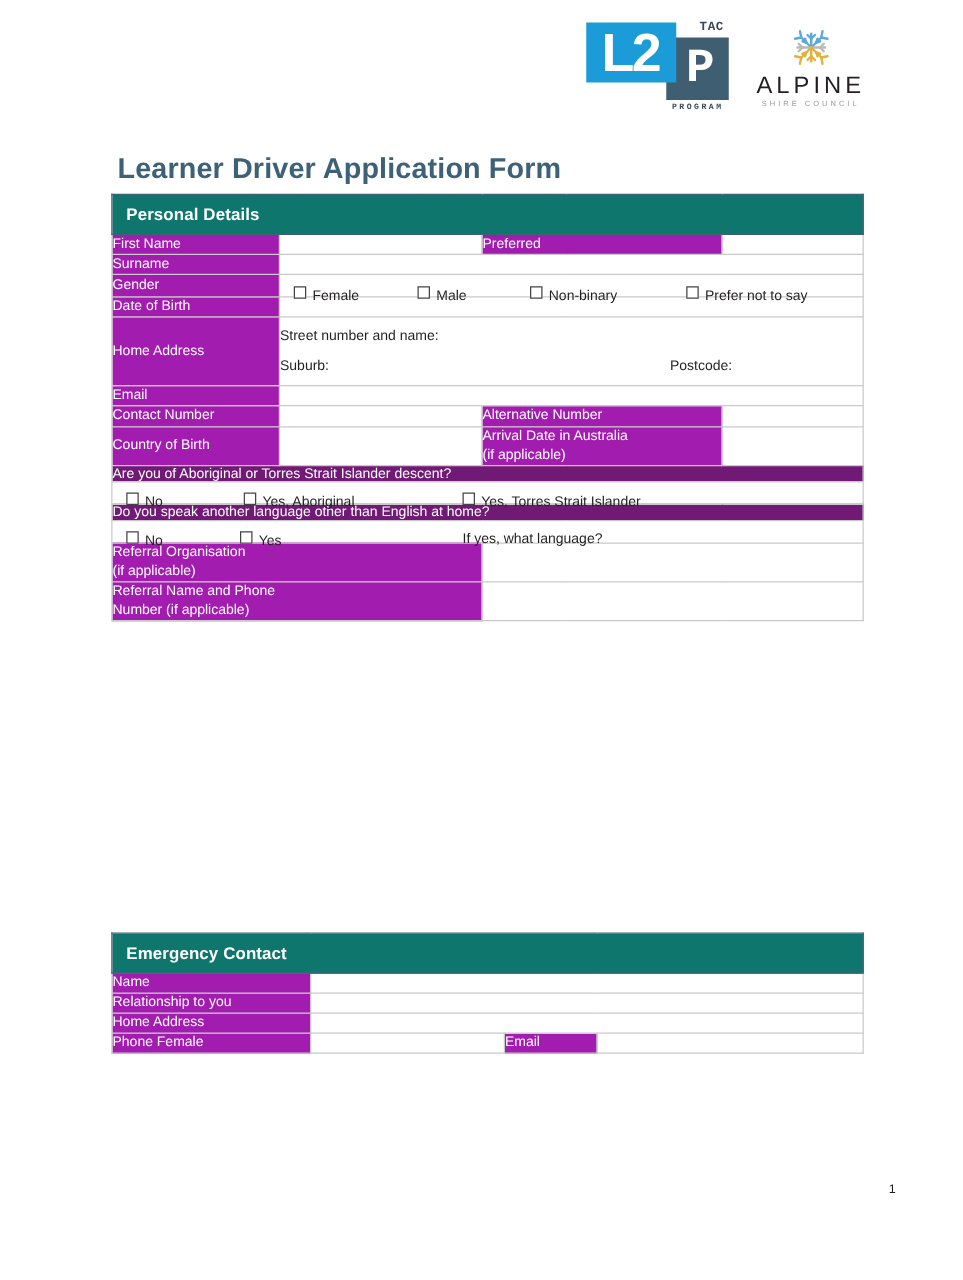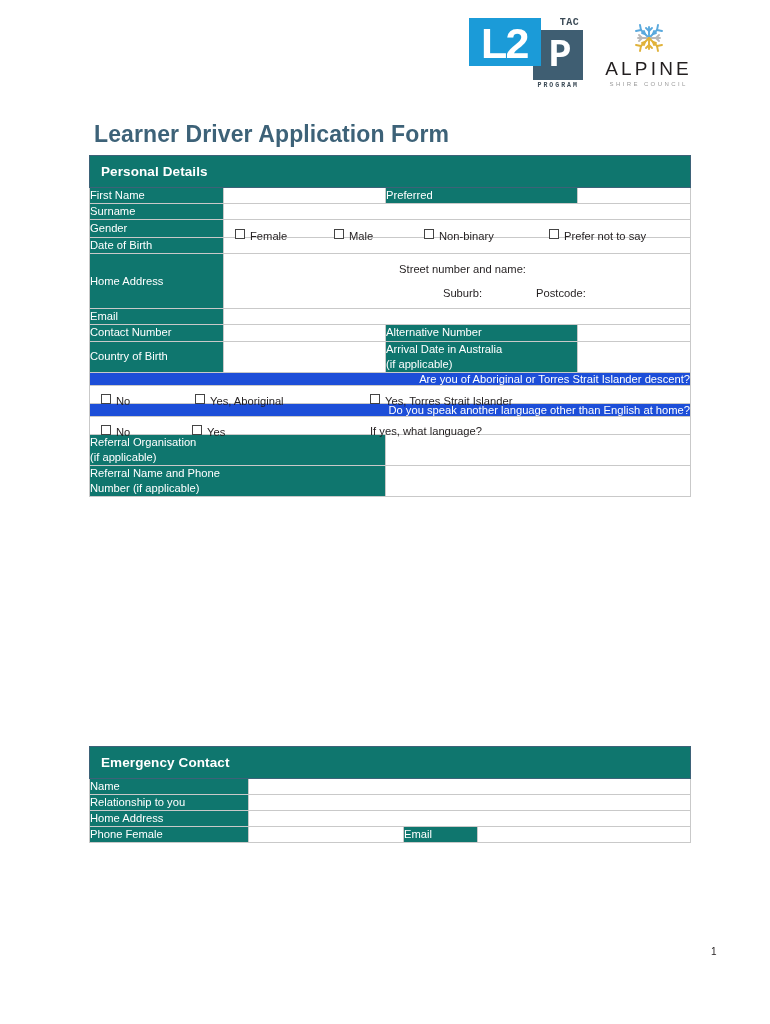--- a/index.html
+++ b/index.html
@@ -150,38 +150,37 @@
     background: #0f766e;
     color: #ffffff;
     font-size: 13.5px;
     font-weight: bold;
     padding: 8px 0 8px 11px !important;
     border: 1px solid #3d6278 !important;
     letter-spacing: 0.1px;
   }
 
   .lbl {
-    background: #0f766e;
+    background: #a21caf;
     color: #ffffff;
     padding: 7px 0 7px 11px;
     border: 1px solid #ffffff;
     line-height: 1.35;
   }
   .lbl-sub {
     display: block;
   }
   .blank {
     background: #ffffff;
   }
   .full-blue {
-    background: #1d4ed8;
+    background: #701a75;
     color: #ffffff;
     padding: 6px 0 6px 11px;
     border: 1px solid #1b9bd8;
-    text-align: right;
   }
 
   .checkrow {
     padding: 7px 0 7px 11px;
     color: #231f20;
     position: relative;
     height: 17px;
   }
   .chk {
     position: absolute;
@@ -191,23 +190,21 @@
     display: inline-block;
     width: 8px;
     height: 8px;
     border: 1px solid #444;
     margin-right: 5px;
     vertical-align: 1px;
     background: #fff;
   }
 
   .addr-line {
-    padding-left: 11px;
     color: #231f20;
-    text-align: center;
   }
   .addr-top { padding-top: 9px; padding-bottom: 12px; }
   .addr-bot { padding-bottom: 9px; position: relative; }
   .postcode {
     position: absolute;
     left: 312px;
   }
 
   .page-number {
     position: absolute;

